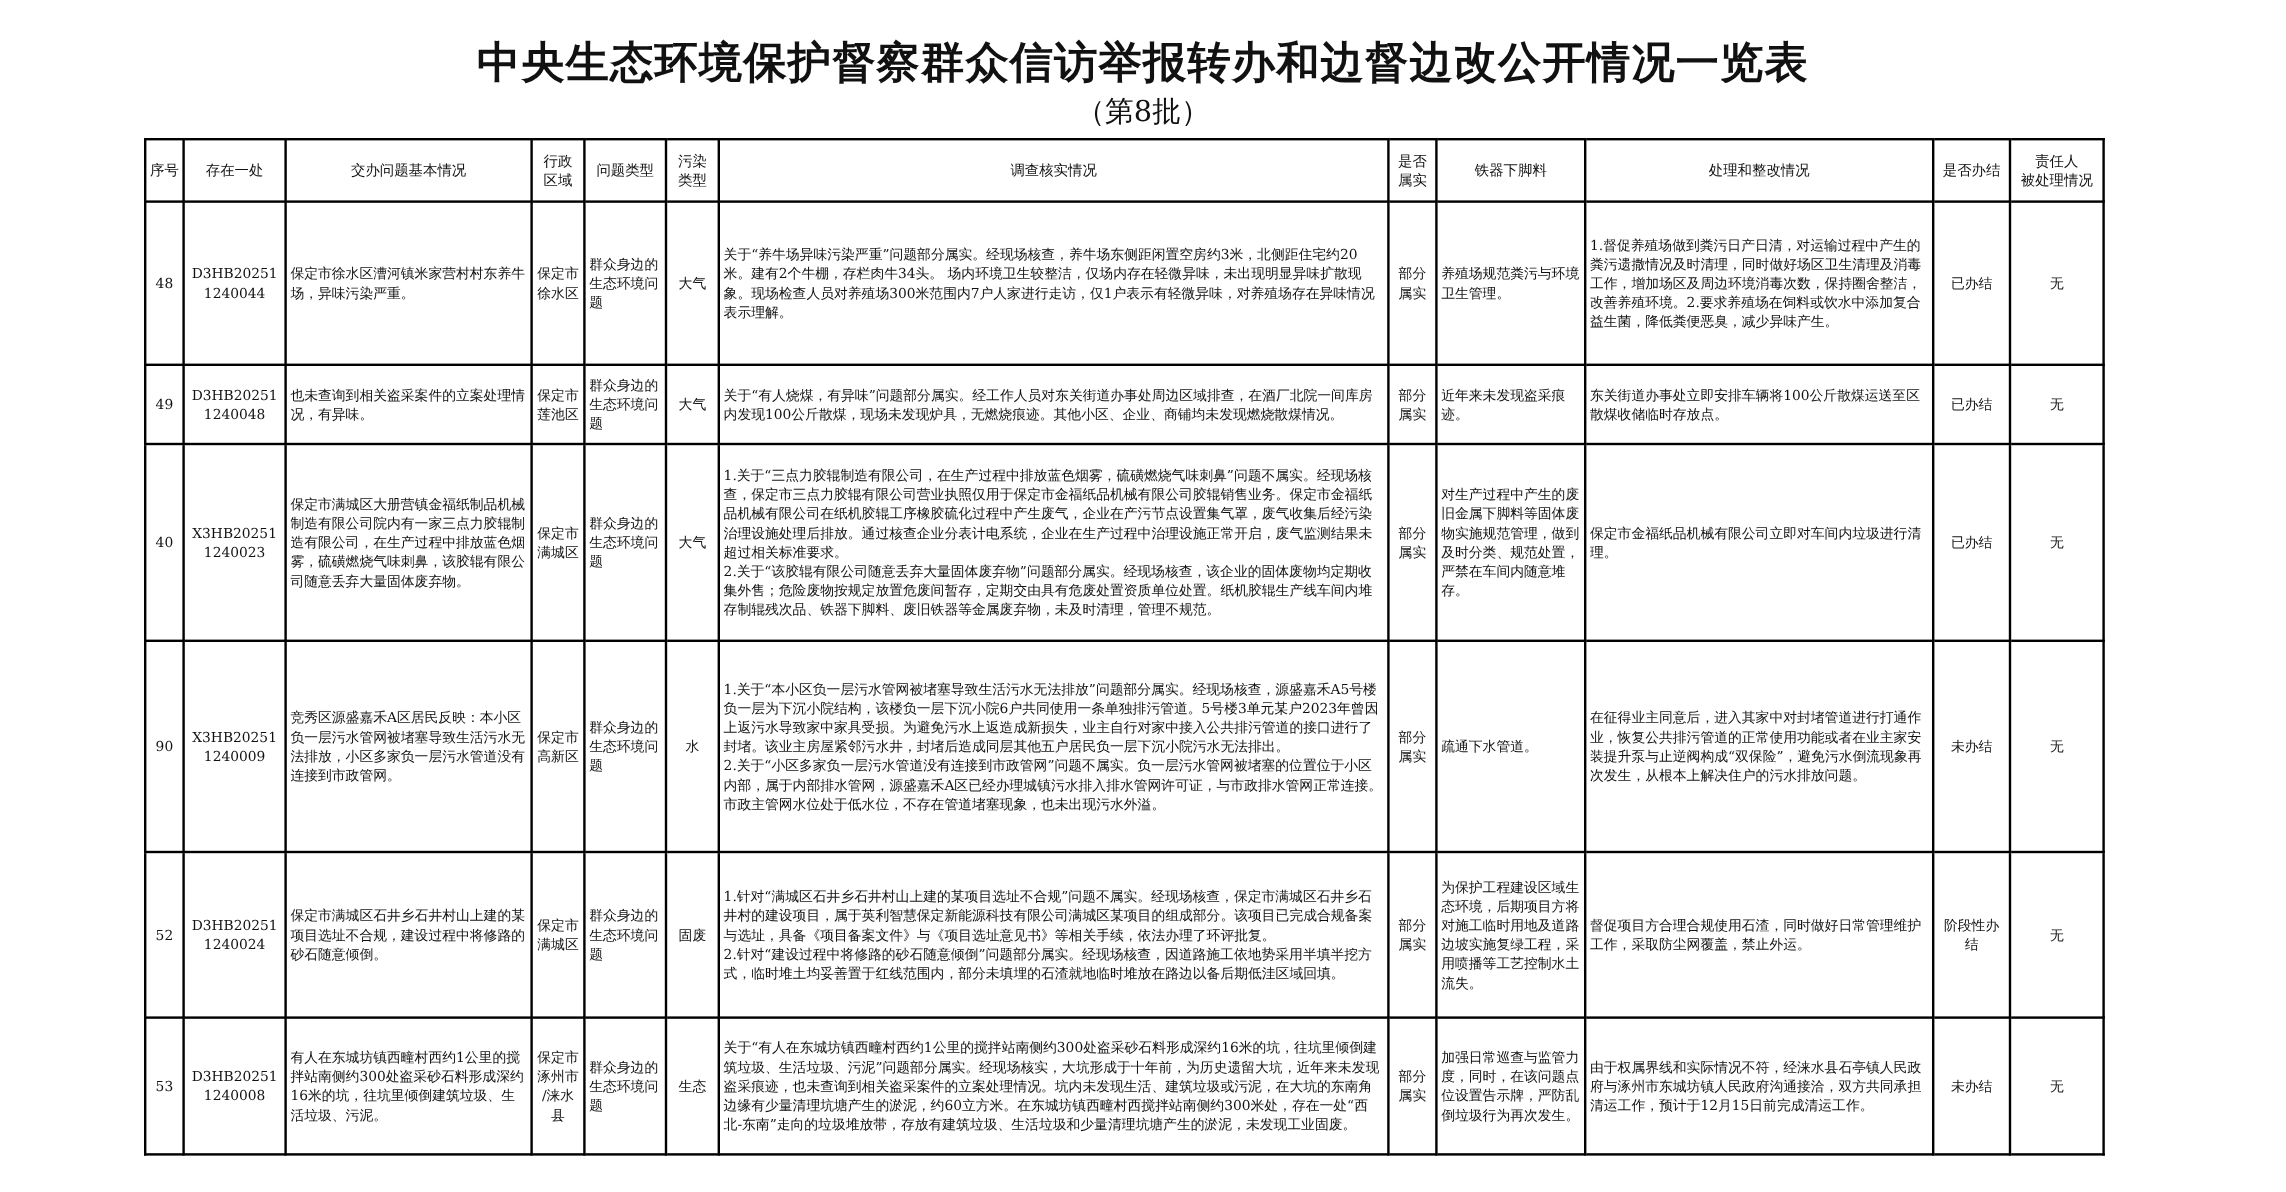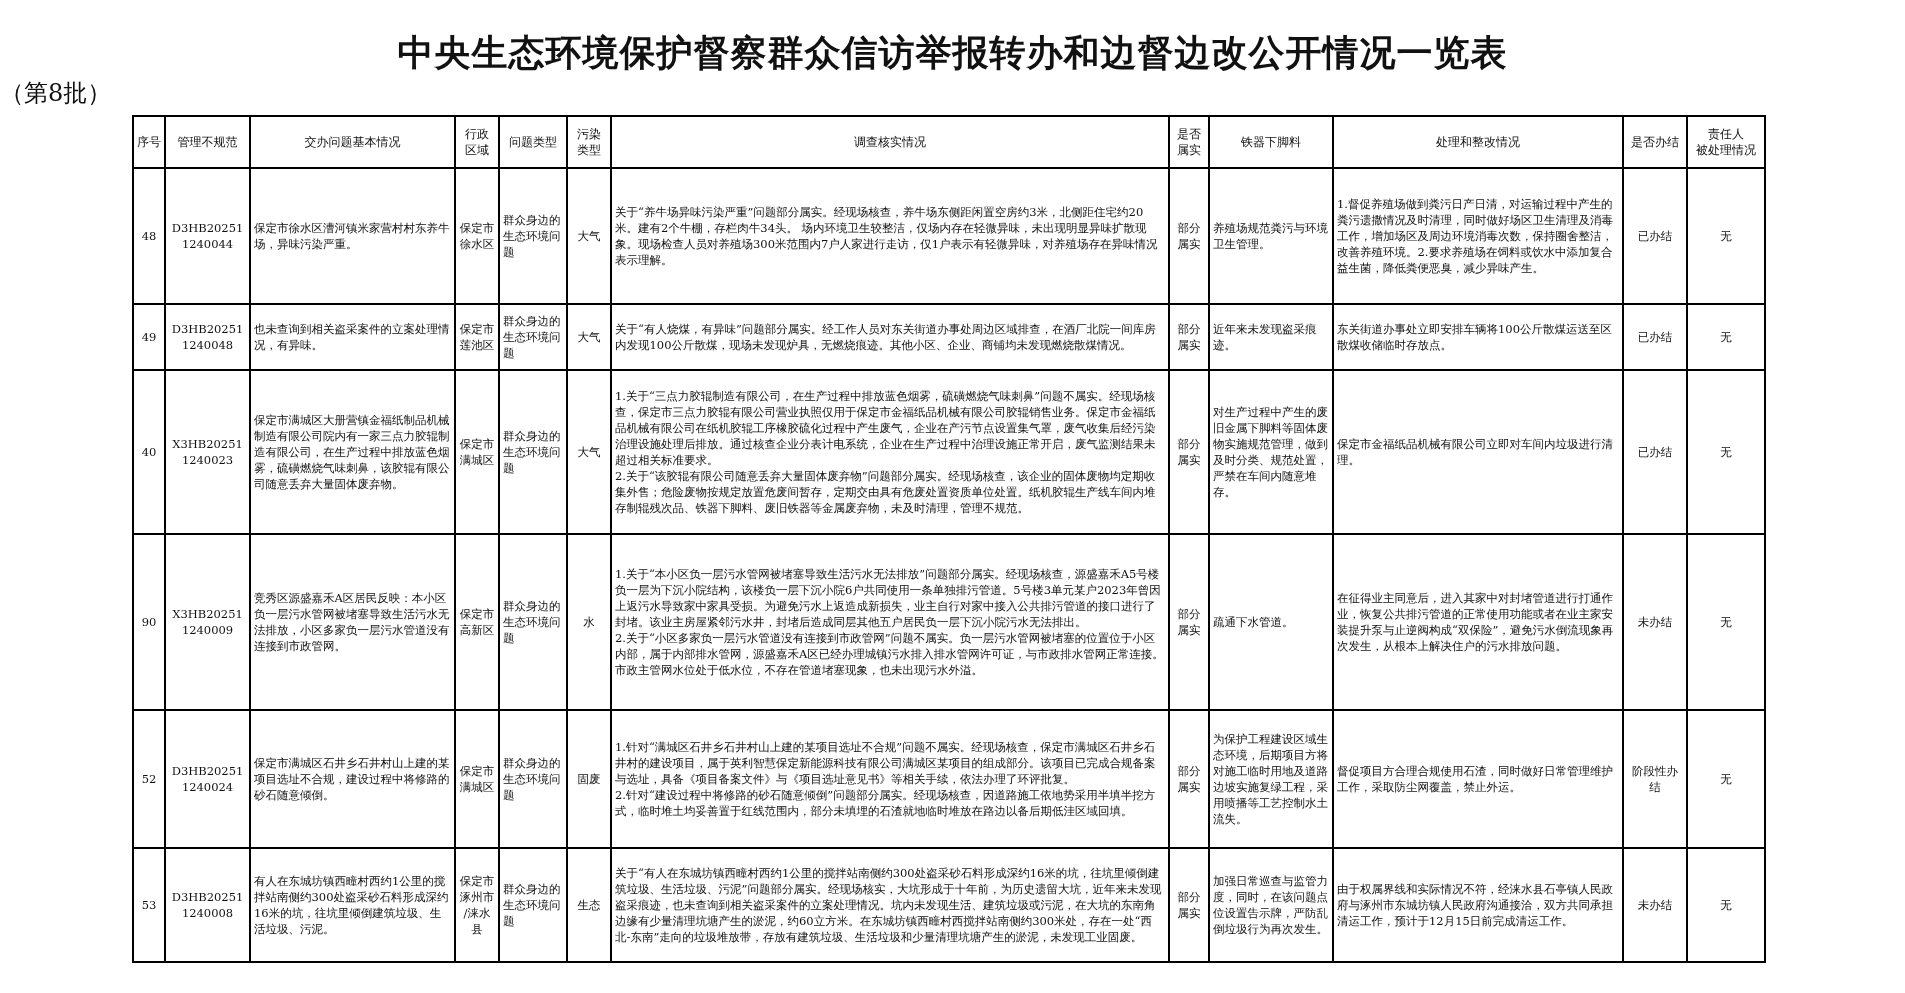--- a/index.html
+++ b/index.html
@@ -1,22 +1,22 @@
 <!DOCTYPE html>
 <html><head>
 <meta charset="utf-8">
 <style>
   html, body { margin: 0; padding: 0; background: #ffffff; }
   body { width: 1905px; height: 993px; overflow: hidden; position: relative;
          font-family: "DejaVu Serif", "Liberation Serif", serif; color: #111; }
   .title { position: absolute; left: 0; width: 1905px; top: 30px; text-align: center;
            font-size: 36px; line-height: 44px; letter-spacing: 1px; font-weight: bold; }
-  .subtitle { position: absolute; left: 0; width: 1905px; top: 78px; text-align: left;
+  .subtitle { position: absolute; left: 0; width: 1905px; top: 78px; text-align: center;
               font-size: 24px; line-height: 30px; }
-  table { position: absolute; left: 132px; top: 115px; border-collapse: collapse;
+  table { position: absolute; left: 120px; top: 115px; border-collapse: collapse;
           table-layout: fixed; width: 1632px; }
   th, td { border: 2px solid #000; font-size: 11.5px; line-height: 16px; padding: 2px 3px;
            vertical-align: middle; }
   th { font-family: "DejaVu Sans", "Liberation Sans", sans-serif; font-weight: normal;
        font-size: 12px; text-align: center; height: 46px; }
   td.c { text-align: center; }
   td.l { text-align: left; }
   tr.r48 td { height: 130px; }
   tr.r49 td { height: 60px; }
   tr.r50 td { height: 158px; }
@@ -42,21 +42,21 @@
       <col style="width:558px">
       <col style="width:40px">
     <col style="width:124px">
       <col style="width:290px">
       <col style="width:64px">
       <col style="width:78px">
   </colgroup>
   <thead>
     <tr>
       <th class="ml">序号</th>
-      <th class="ml">管理不规范</th>
+      <th class="ml">存在一处</th>
       <th class="ml">交办问题基本情况</th>
       <th class="ml">行政
 区域</th>
       <th class="ml">问题类型</th>
       <th class="ml">污染
 类型</th>
       <th class="ml">调查核实情况</th>
       <th class="ml">是否
 属实</th>
       <th class="ml">铁器下脚料</th>

